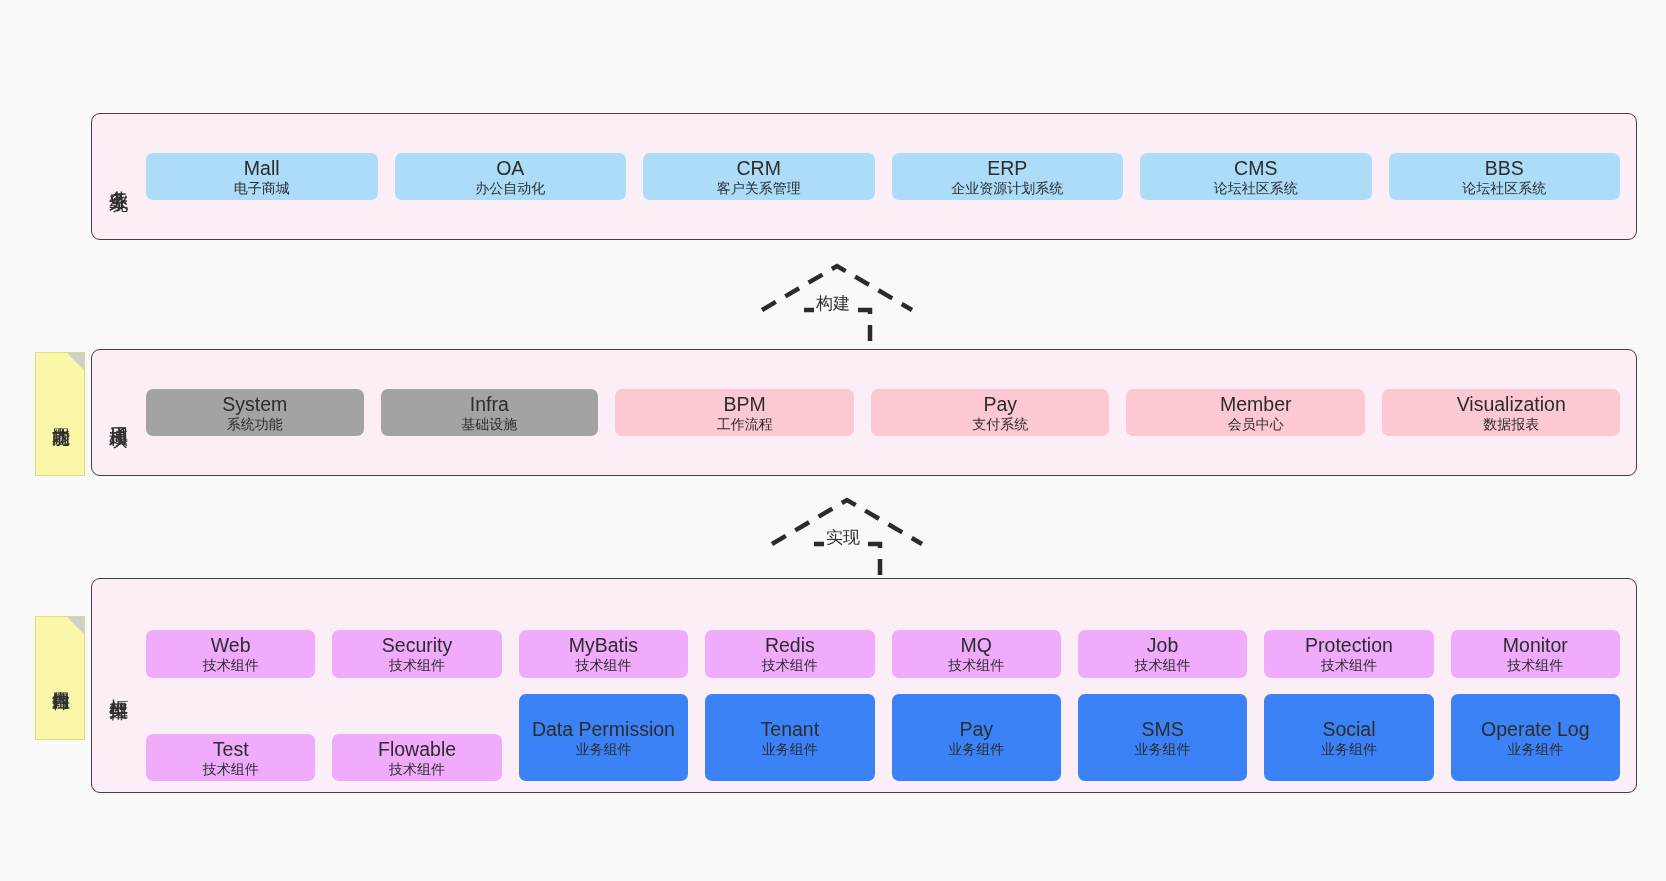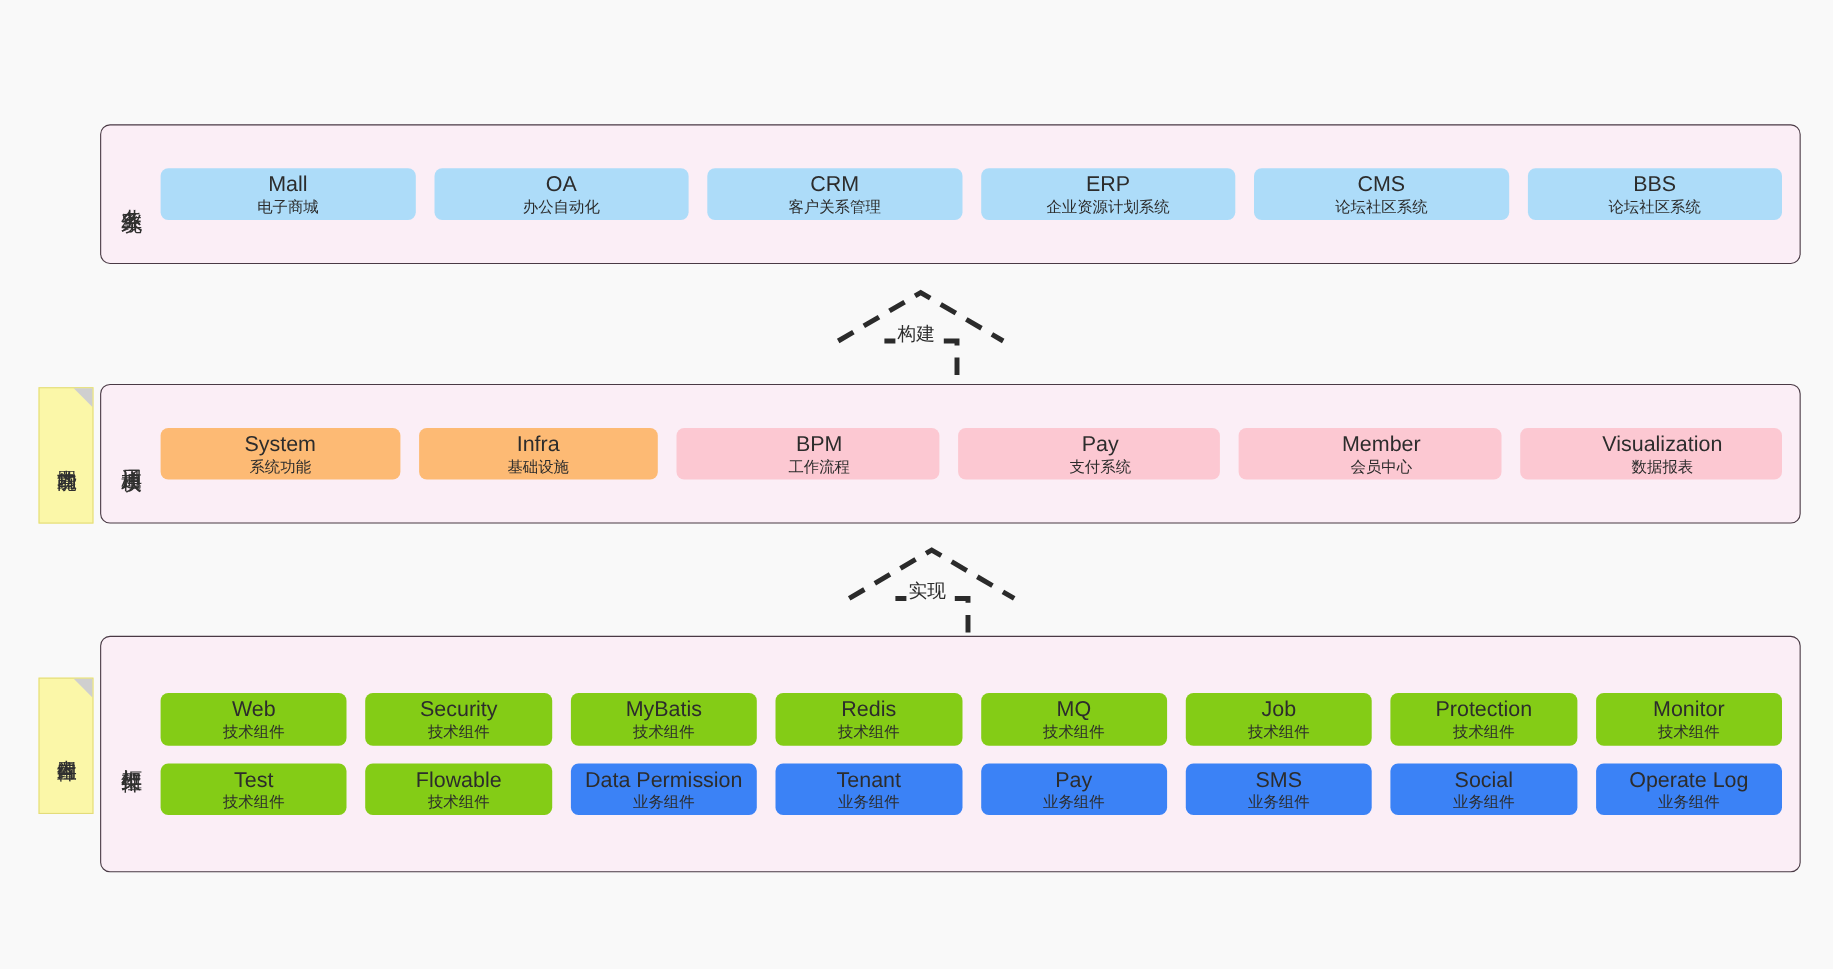--- a/index.html
+++ b/index.html
@@ -57,23 +57,23 @@
     text-align: center;
     color: #2c2c2c;
     line-height: 1.18;
     padding: 4px 2px;
   }
   .cell .t1 { font-size: 19.5px; }
   .cell .t2 { font-size: 14px; }
 
   
   .c-blue      { background: #addcf9; }
-  .c-red       { background: #fdba74; }
+  .c-red       { background: #a3a3a3; }
   .c-pink      { background: #fcc8d2; padding-left: 23px; }
-  .c-green     { background: #84cc16; }
+  .c-green     { background: #f0abfc; margin-top: 40px; }
   .c-lgreen    { background: #3b82f6; }
 
   
   #layer-business  { left: 91px;  top: 113px; width: 1546px; height: 127px; }
   #layer-module    { left: 91px;  top: 349px; width: 1546px; height: 127px; }
   #layer-framework { left: 91px;  top: 578px; width: 1546px; height: 215px; }
 
   
   .note {
     position: absolute;

